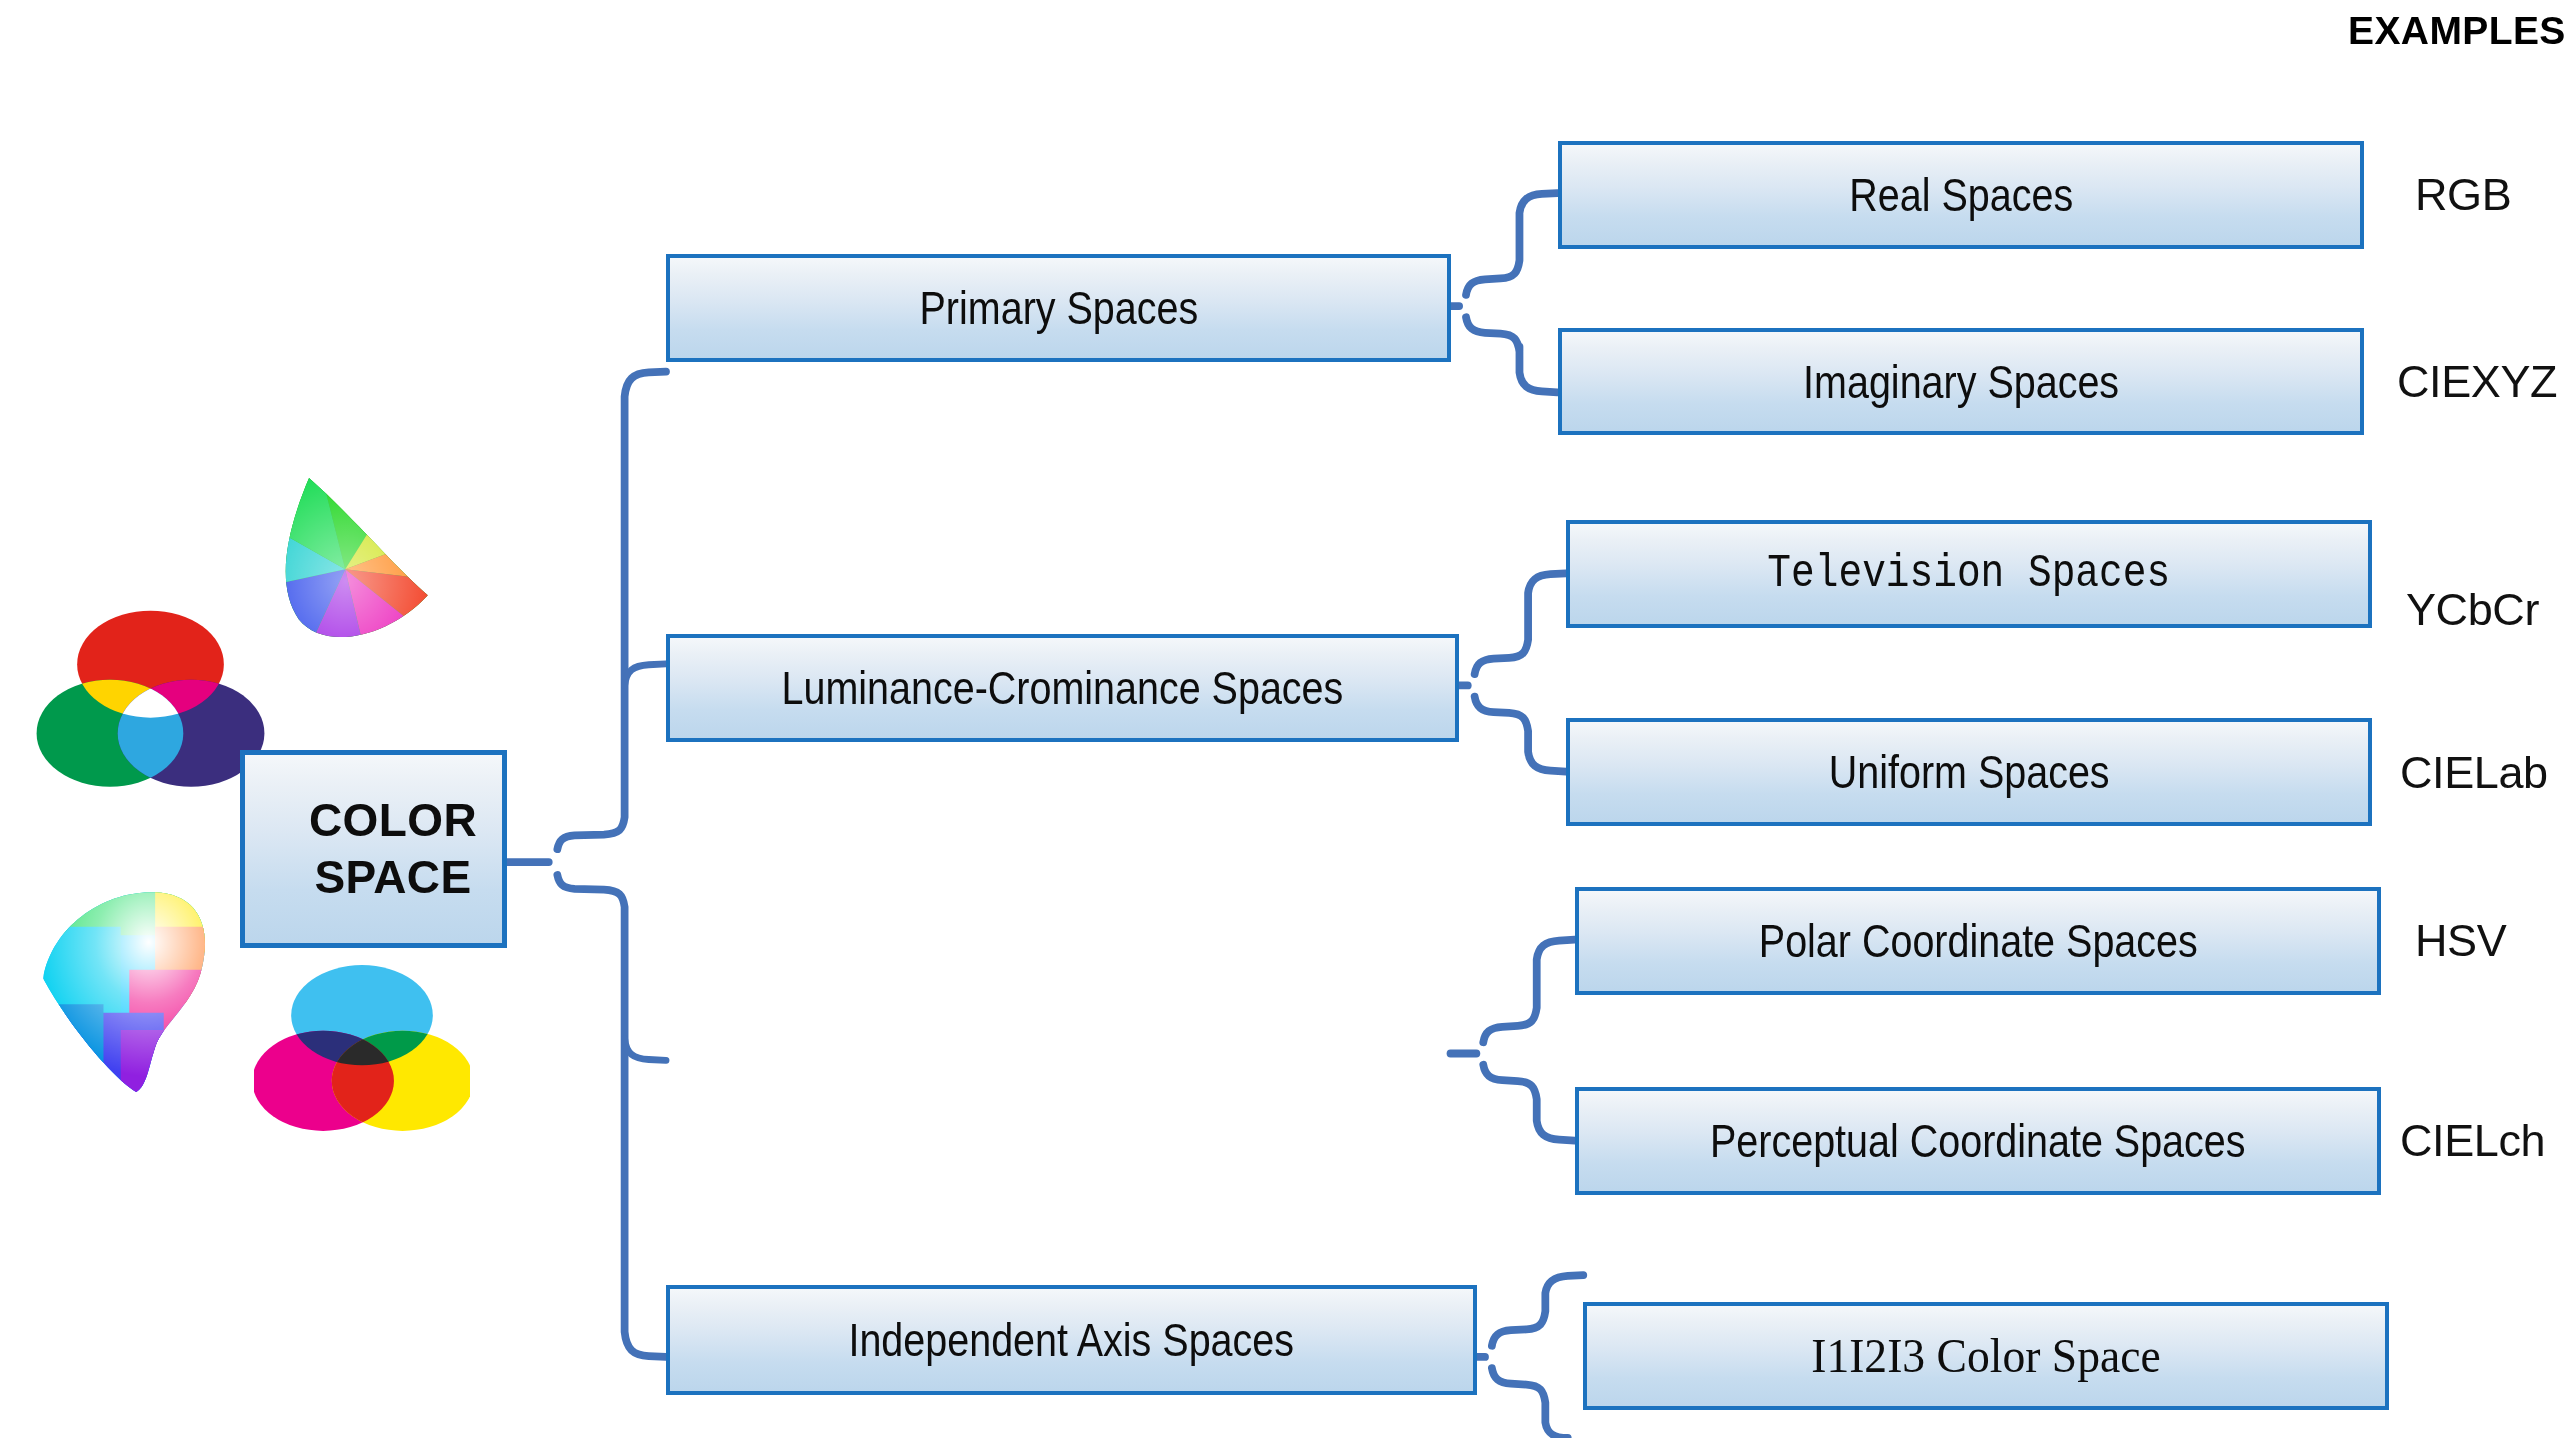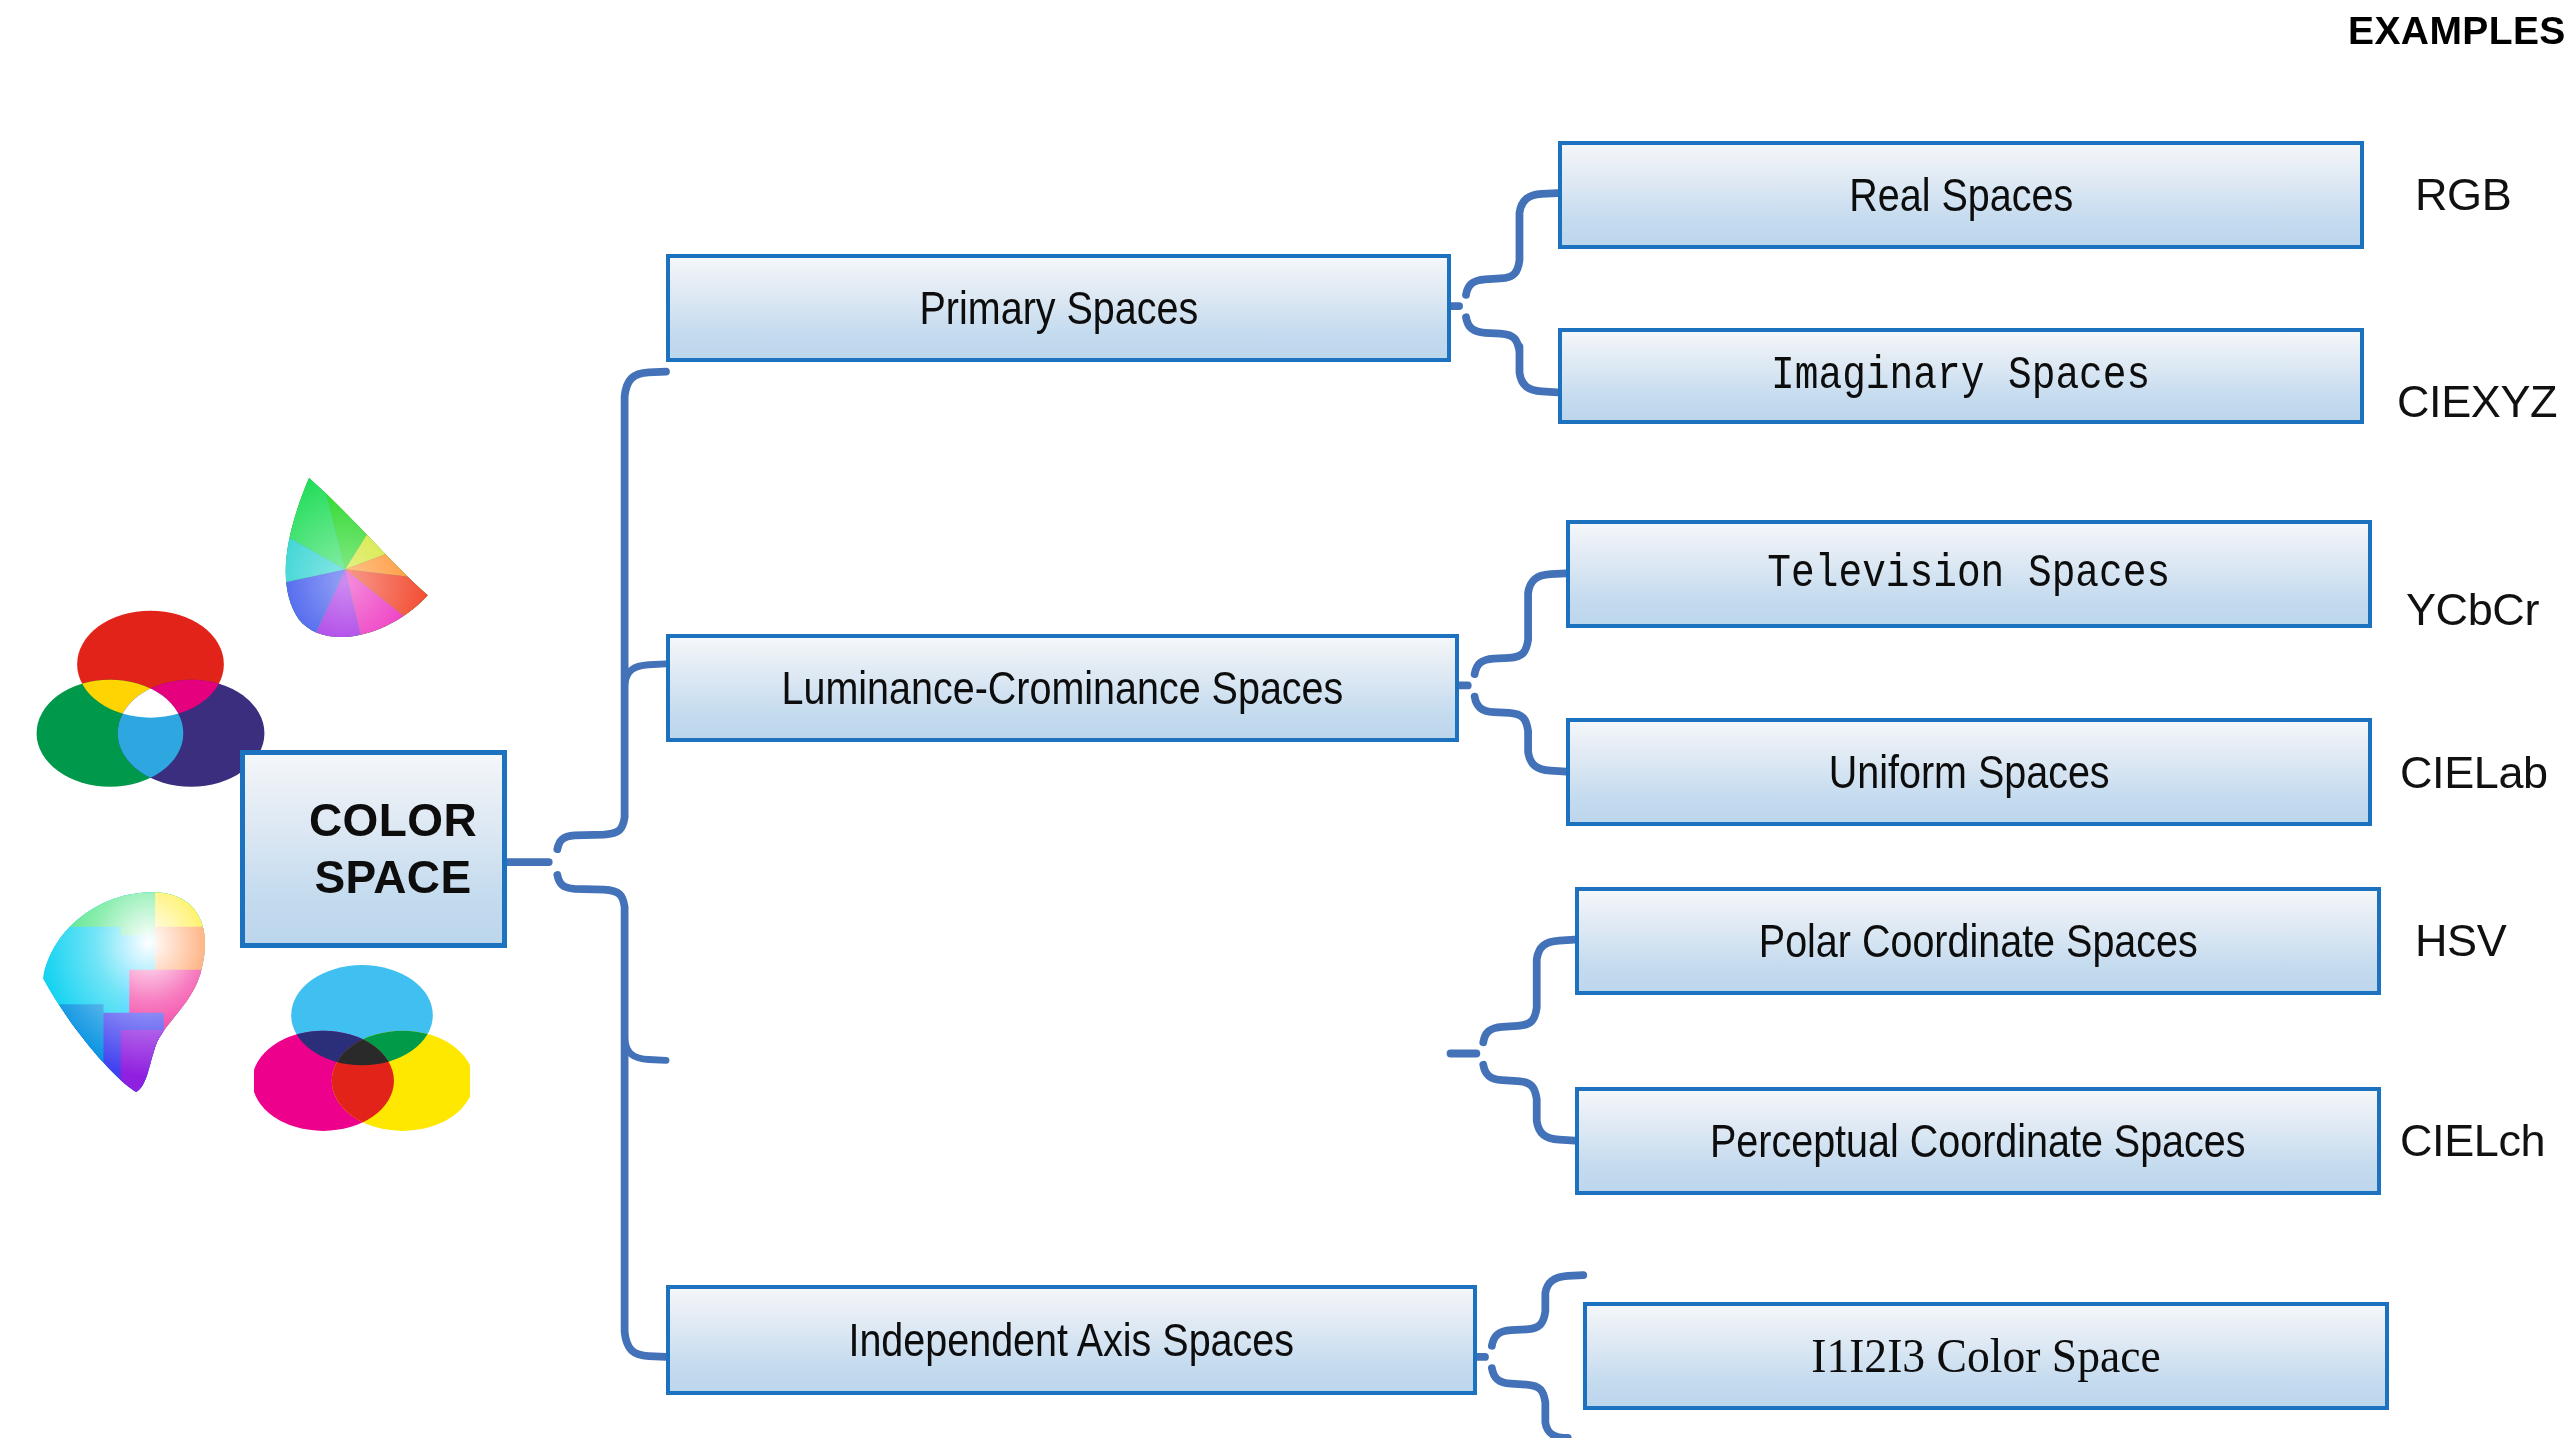--- a/index.html
+++ b/index.html
@@ -284,24 +284,24 @@
 
   <div class="node lvl1" style="left:666px; top:1285px; width:811px; height:110px;">
     <span class="label">Independent Axis Spaces</span>
   </div>
 
   <div class="node lvl2" style="left:1558px; top:141px; width:806px; height:108px;">
     <span class="label">Real Spaces</span>
   </div>
   <div class="example" style="left:2415px; top:169px;">RGB</div>
 
-  <div class="node lvl2" style="left:1558px; top:328px; width:806px; height:96px;font-family:Liberation Mono, monospace;">
+  <div class="node lvl2" style="left:1558px; top:328px; width:806px; height:107px;">
     <span class="label">Imaginary Spaces</span>
   </div>
-  <div class="example" style="left:2397px; top:376px;text-align:center;">CIEXYZ</div>
+  <div class="example" style="left:2397px; top:356px;text-align:center;">CIEXYZ</div>
 
   <div class="node lvl2" style="left:1566px; top:520px; width:806px; height:108px;font-family:Liberation Mono, monospace;">
     <span class="label">Television Spaces</span>
   </div>
   <div class="example" style="left:2406px; top:548px;margin-top:36px;">YCbCr</div>
 
   <div class="node lvl2" style="left:1566px; top:718px; width:806px; height:108px;">
     <span class="label">Uniform Spaces</span>
   </div>
   <div class="example" style="left:2400px; top:747px;">CIELab</div>

